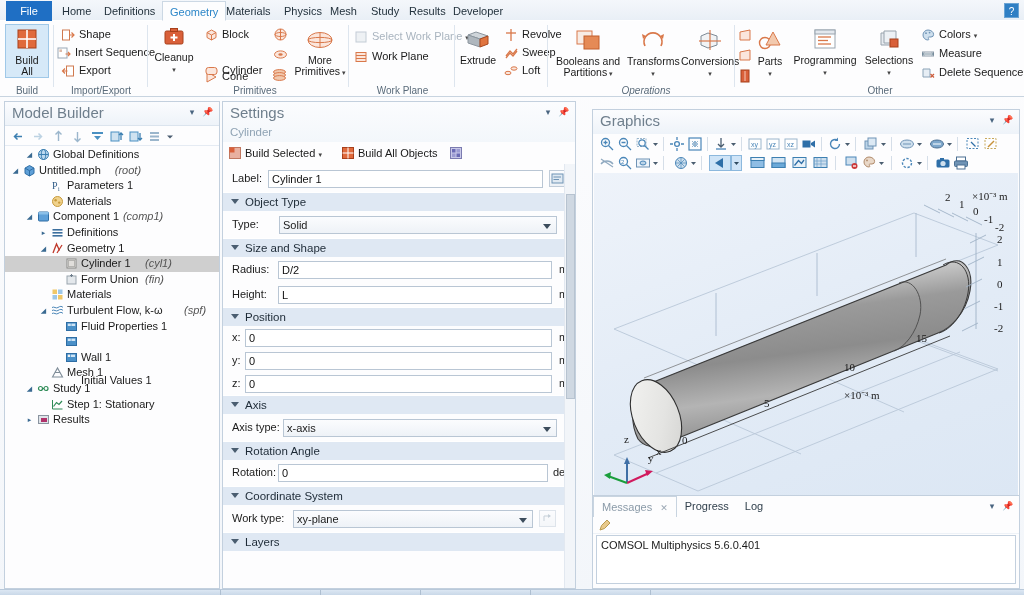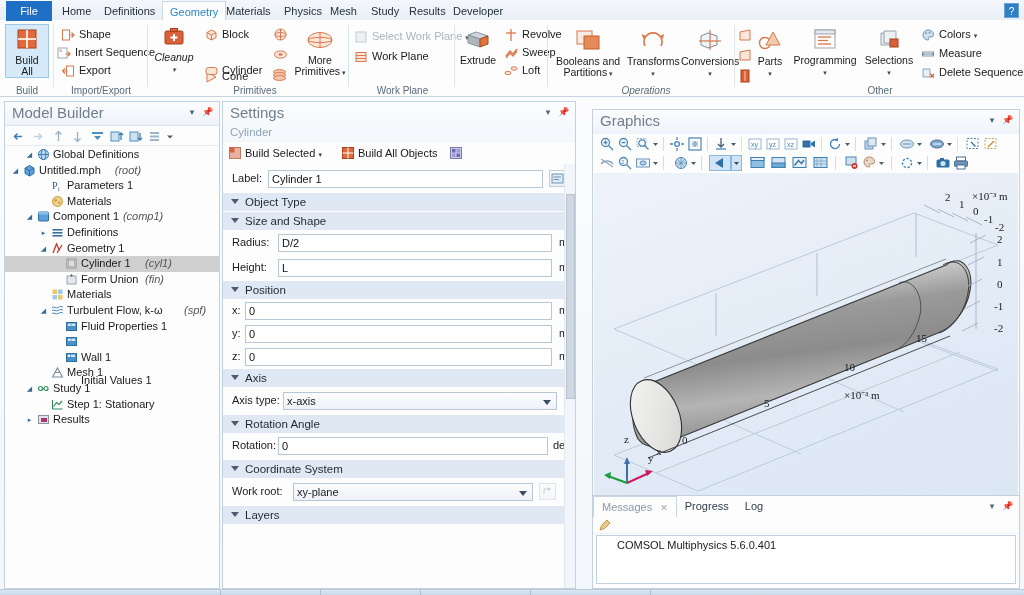--- a/index.html
+++ b/index.html
@@ -223,21 +223,21 @@
     border-top: 1px solid #c8d4e0;
   }
   .mtab .x { margin-left: 5px; color: #9aa7b4; font-size: 9px; }
   .msg-toolbar {
     position: absolute; top: 21px; left: 0; right: 0; height: 17px;
     background: #fdfdfe; border-bottom: 1px solid #eef2f7;
   }
   .msg-box {
     position: absolute; left: 3px; top: 39px; right: 3px; bottom: 4px;
     background: #fff; border: 1px solid #c3d0de;
-    font-size: 11px; padding: 3px 20px;
+    font-size: 11px; padding: 3px 4px;
   }
 
   
   .statusbar {
     position: absolute; left: 0; bottom: 0; width: 1024px; height: 6px;
     background: linear-gradient(#dce7f3,#c9d8e8);
     border-top: 1px solid #b9c9da;
   }
   .sb-cell {
     position: absolute; top: 0; height: 6px;
@@ -307,21 +307,21 @@
               <rect x="5.5" y="2" width="7" height="10" fill="#fff" stroke="#d07a50"></rect>
               <path d="M1 7h5.5M4 4.5L1.5 7 4 9.5" stroke="#d9784a" fill="none" stroke-width="1.2"></path>
             </svg>
         </span>
         <span>Export</span>
       </div>
       <div class="rgroup-label">Import/Export</div>
       <div class="rgroup-sep" style="left:93px;"></div>
     </div>
 
-    <div class="rgroup" style="left:150px; width:48px;font-style:italic;">
+    <div class="rgroup" style="left:150px; width:48px;">
       <div class="bigbtn" style="left:1px; width:46px;">
         <span class="ico">
           <svg width="24" height="22" viewBox="0 0 24 22">
             <rect x="3" y="5" width="18" height="13" rx="1.5" fill="#d9603a" stroke="#a8401b"></rect>
             <rect x="8.5" y="2.5" width="7" height="3" fill="#d9603a" stroke="#a8401b"></rect>
             <line x1="12" y1="8" x2="12" y2="15" stroke="#fff" stroke-width="2"></line>
             <line x1="8.5" y1="11.5" x2="15.5" y2="11.5" stroke="#fff" stroke-width="2"></line>
           </svg>
         </span>
         <span>Cleanup</span><br>
@@ -832,20 +832,27 @@
               <line x1="2.5" y1="5" x2="10" y2="5" stroke="#6f93b5"></line>
               <line x1="2.5" y1="7.5" x2="8" y2="7.5" stroke="#6f93b5"></line>
             </svg>
         </div>
       </div>
 
       <div class="sec-head">
         <span class="tri"></span>
         <span>Object Type</span>
       </div>
+      <div class="frow" style="height:27px;">
+        <div class="flabel" style="top:7px;">Type:</div>
+        <div class="fselect" style="left:56px; top:5px; width:278px;">
+          <span>Solid</span>
+          <span class="arr"></span>
+        </div>
+      </div>
 
       <div class="sec-head">
         <span class="tri"></span>
         <span>Size and Shape</span>
       </div>
       <div class="frow" style="height:25px;">
         <div class="flabel" style="top:6px;">Radius:</div>
         <div class="finput" style="left:55px; top:4px; width:274px;">D/2</div>
         <div class="funit" style="left:336px; top:6px;">m</div>
       </div>
@@ -895,21 +902,21 @@
         <div class="flabel" style="top:6px;">Rotation:</div>
         <div class="finput" style="left:55px; top:4px; width:270px;">0</div>
         <div class="funit" style="left:330px; top:6px;">deg</div>
       </div>
 
       <div class="sec-head">
         <span class="tri"></span>
         <span>Coordinate System</span>
       </div>
       <div class="frow" style="height:27px;">
-        <div class="flabel" style="top:7px;">Work root:</div>
+        <div class="flabel" style="top:7px;">Work type:</div>
         <div class="fselect" style="left:70px; top:5px; width:240px;">
           <span>xy-plane</span>
           <span class="arr"></span>
         </div>
         <div class="sq-btn" style="left:316px; top:5px; opacity:.5;">
           <svg width="13" height="13" viewBox="0 0 13 13" style="margin:1px">
               <path d="M3 9V4h6" stroke="#8fa3b4" fill="none"></path>
               <path d="M7 2l3 2-3 2z" fill="#8fa3b4"></path>
             </svg>
         </div>

